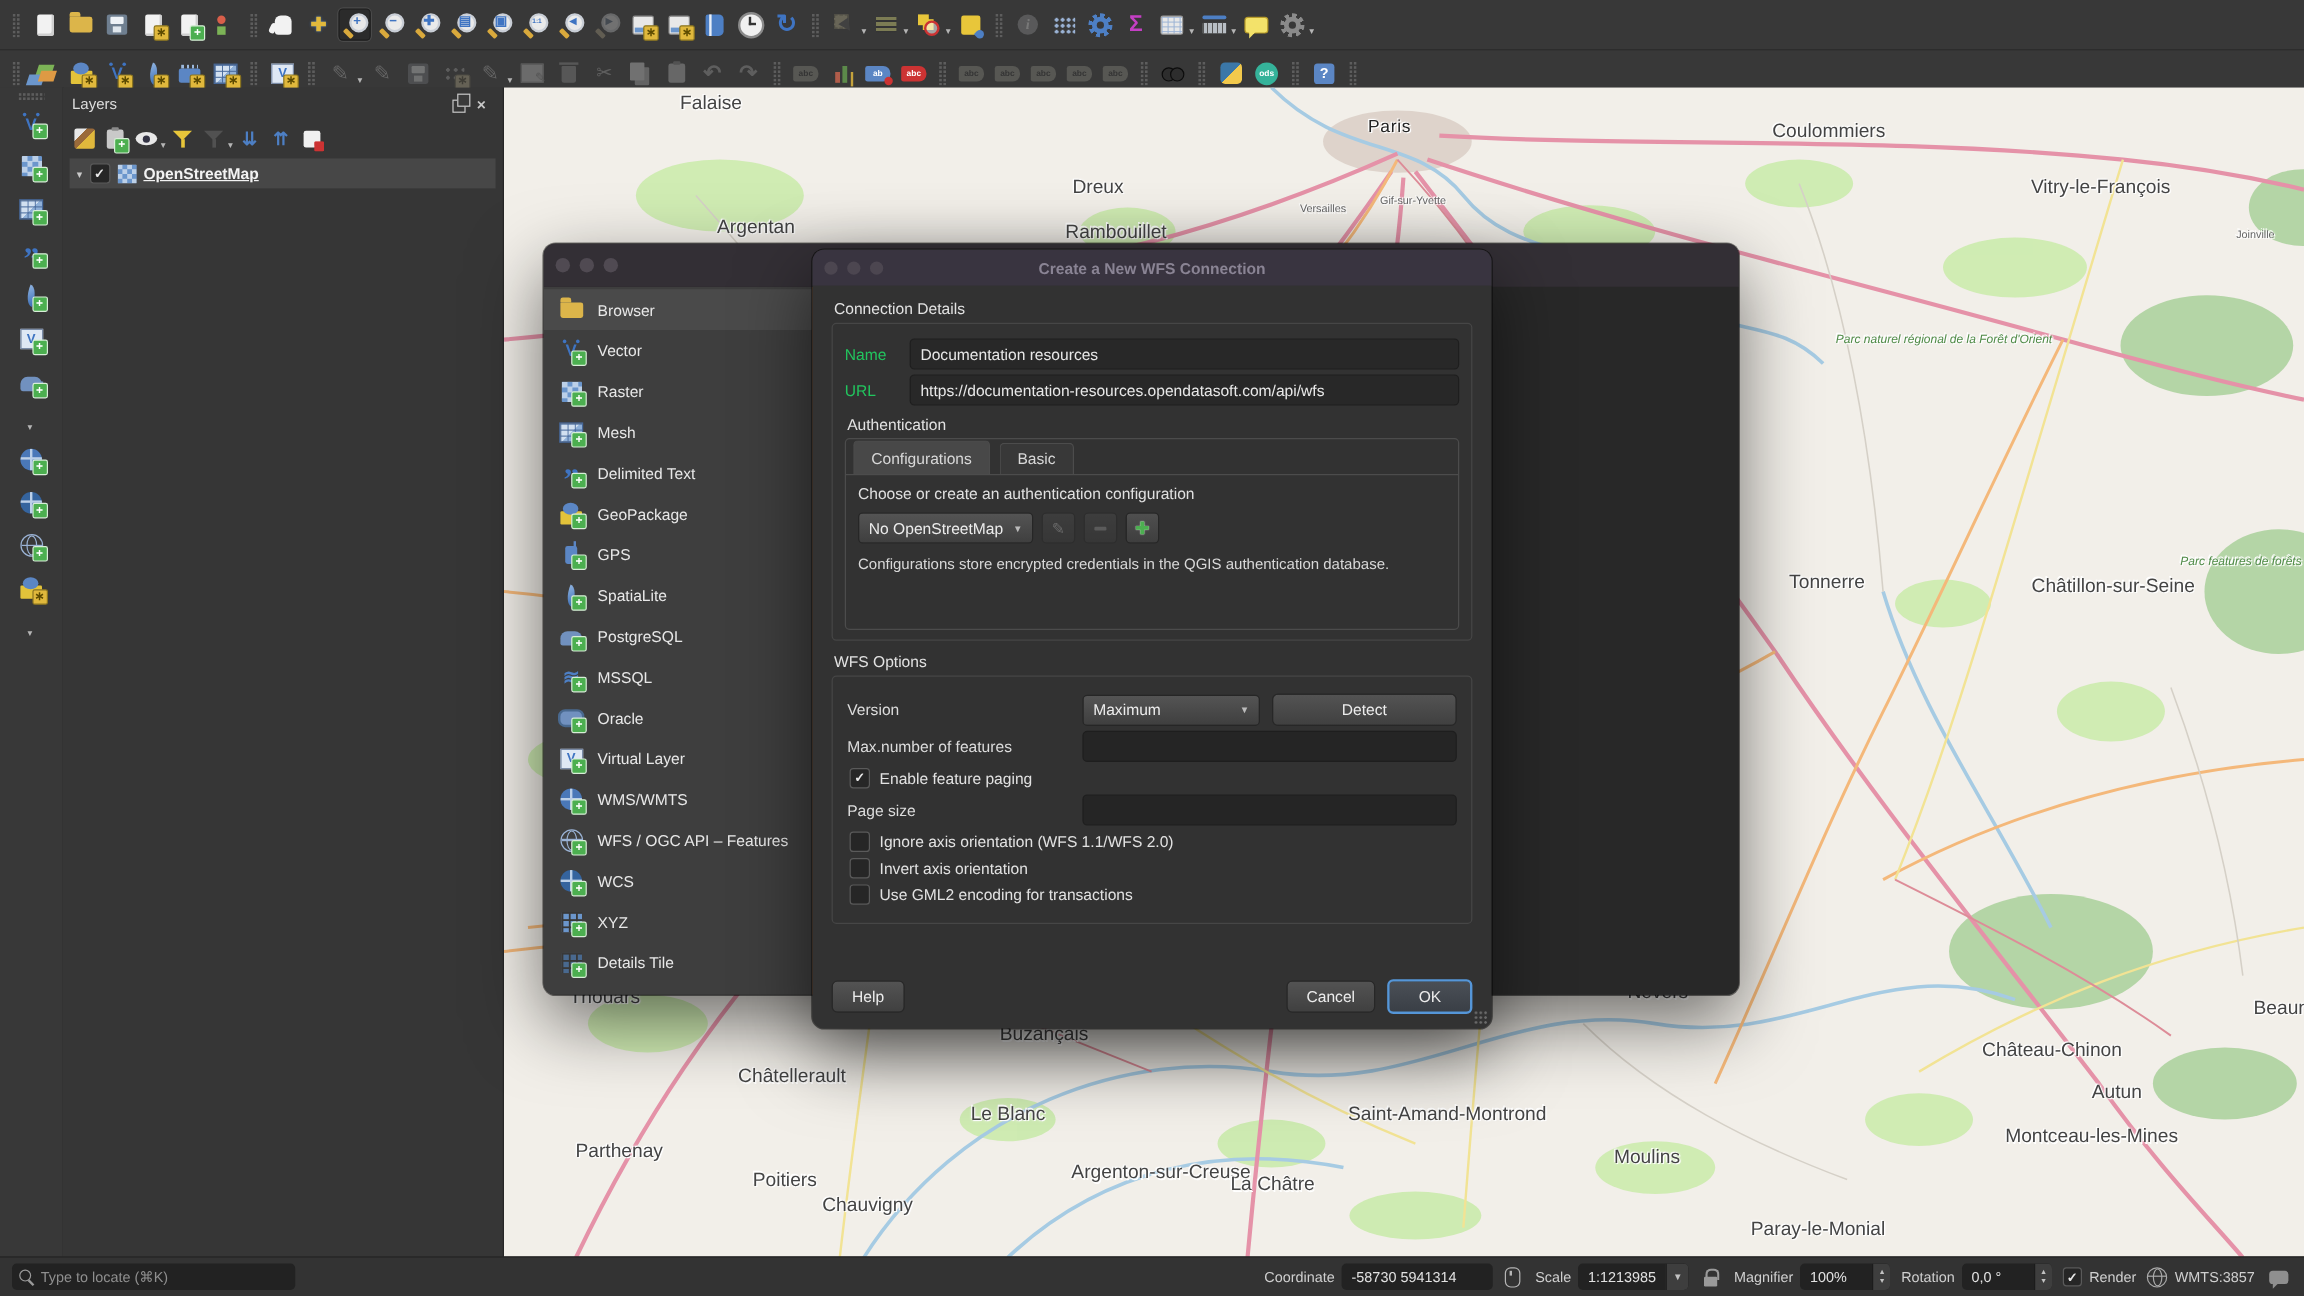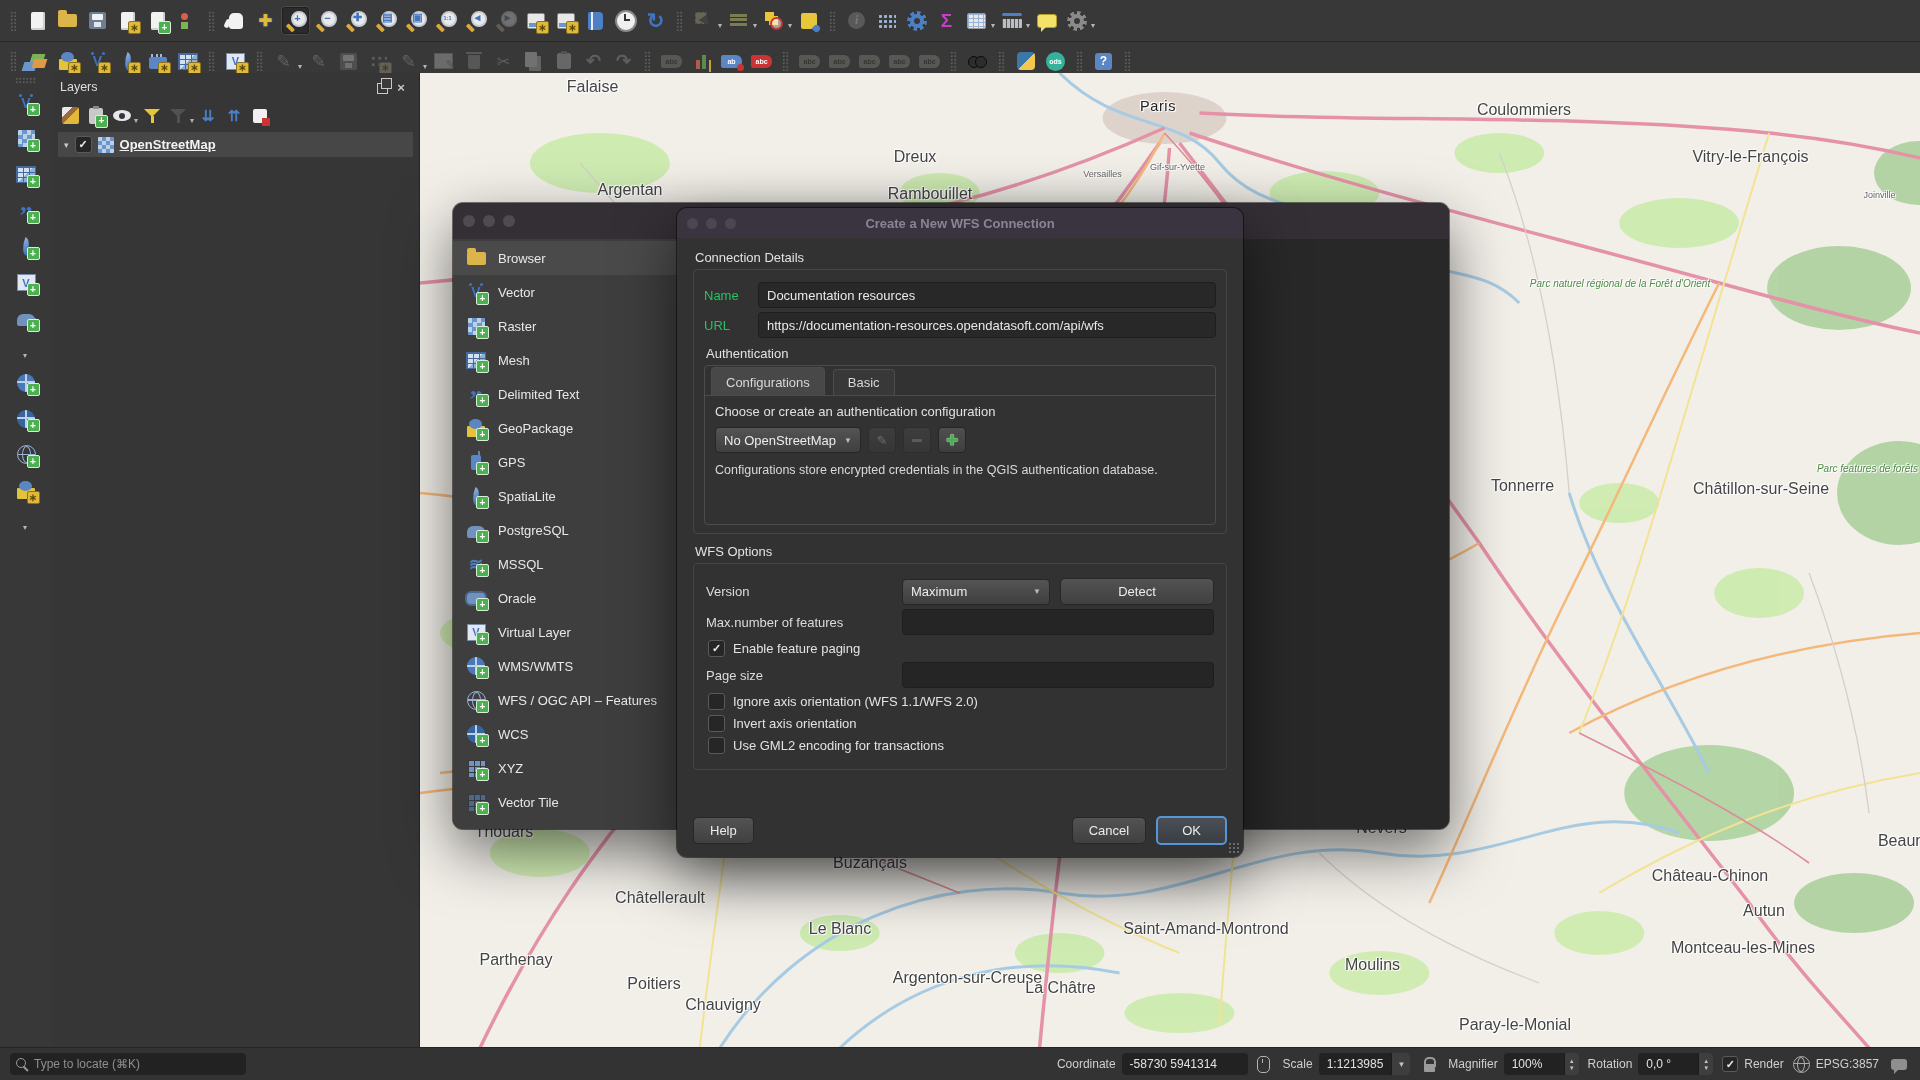--- a/index.html
+++ b/index.html
@@ -814,21 +814,21 @@
               <span class="k k-xyz"></span>
               <span class="bdg b-plus">+</span>
             </span>
             <span>XYZ</span>
           </li>
           <li class="">
             <span class="ic">
               <span class="k k-vtile"></span>
               <span class="bdg b-plus">+</span>
             </span>
-            <span>Vector Tile</span>
+            <span>Details Tile</span>
           </li>
         </ul>
       <div class="dsmpane"></div>
     </div>
   </div>
 
   <div class="win dlg">
     <div class="titlebar">
       <span class="dots">
         <span class="dot"></span>
@@ -962,20 +962,20 @@
             <span>▼</span>
           </span>
       </span>
     </span>
     <span class="sb-item">
       <span class="cb checked" style="width:14px;height:14px"></span>
       <span>Render</span>
     </span>
     <span class="sb-item">
       <span class="k k-crsglobe"></span>
-      <span>EPSG:3857</span>
+      <span>WMTS:3857</span>
     </span>
     <span class="ic" style="width:22px;height:22px">
         <span class="k k-msg"></span>
       </span>
   </div>
 
 </div>
 
 </body></html>

